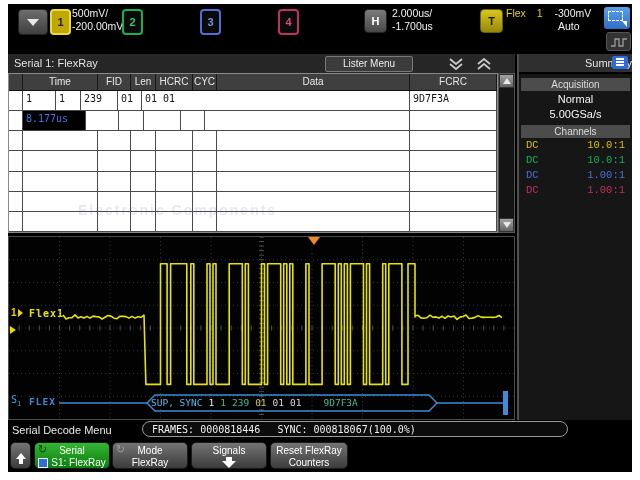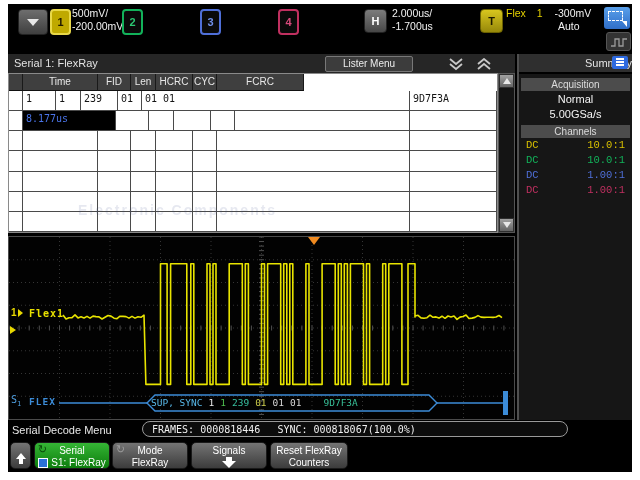--- a/index.html
+++ b/index.html
@@ -201,34 +201,35 @@
   </div>
 
   <div class="ltable" id="lister-table">
       <div class="l-row l-head">
         <div class="l-cell l-hcell" style="width: 14px; flex: 0 0 auto;"></div>
         <div class="l-cell l-hcell" style="width: 75px; flex: 0 0 auto;">Time</div>
         <div class="l-cell l-hcell" style="width: 33px; flex: 0 0 auto;">FID</div>
         <div class="l-cell l-hcell" style="width: 25px; flex: 0 0 auto;">Len</div>
         <div class="l-cell l-hcell" style="width: 37px; flex: 0 0 auto;">HCRC</div>
         <div class="l-cell l-hcell" style="width: 24px; flex: 0 0 auto;">CYC</div>
+        <div class="l-cell l-hcell" style="flex: 1 1 0%;">Data</div>
         <div class="l-cell l-hcell" style="width: 87px; flex: 0 0 auto;">FCRC</div>
       </div>
       <div class="l-row">
         <div class="l-cell" style="width: 14px; flex: 0 0 auto;"></div>
         <div class="l-cell" style="width: 33px; flex: 0 0 auto;">1</div>
         <div class="l-cell" style="width: 25px; flex: 0 0 auto;">1</div>
         <div class="l-cell" style="width: 37px; flex: 0 0 auto;">239</div>
         <div class="l-cell" style="width: 24px; flex: 0 0 auto;">01</div>
         <div class="l-cell" style="flex: 1 1 0%;">01 01</div>
         <div class="l-cell" style="width: 87px; flex: 0 0 auto;">9D7F3A</div>
       </div>
       <div class="l-row">
         <div class="l-cell" style="width: 14px; flex: 0 0 auto;"></div>
-        <div class="l-cell l-time" style="width: 93px; flex: 0 0 auto;">8.177us</div>
+        <div class="l-cell l-time" style="width: 63px; flex: 0 0 auto;">8.177us</div>
         <div class="l-cell" style="width: 33px; flex: 0 0 auto;"></div>
         <div class="l-cell" style="width: 25px; flex: 0 0 auto;"></div>
         <div class="l-cell" style="width: 37px; flex: 0 0 auto;"></div>
         <div class="l-cell" style="width: 24px; flex: 0 0 auto;"></div>
         <div class="l-cell" style="flex: 1 1 0%;"></div>
         <div class="l-cell" style="width: 87px; flex: 0 0 auto;"></div>
       </div>
       <div class="l-row">
         <div class="l-cell" style="width: 14px; flex: 0 0 auto;"></div>
         <div class="l-cell" style="width: 75px; flex: 0 0 auto;"></div>

